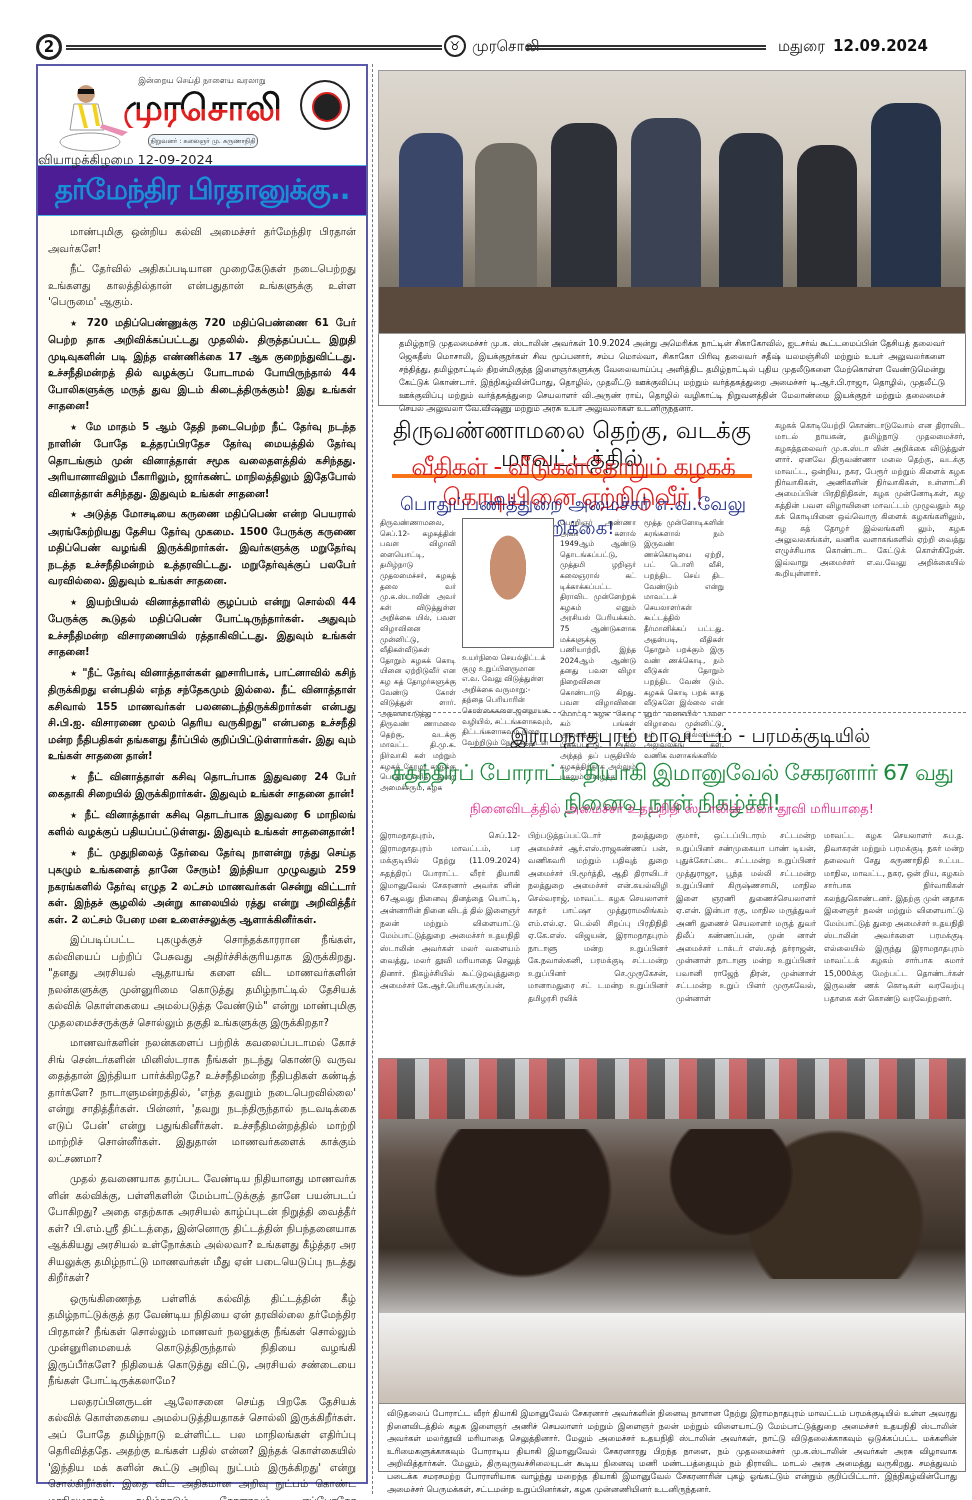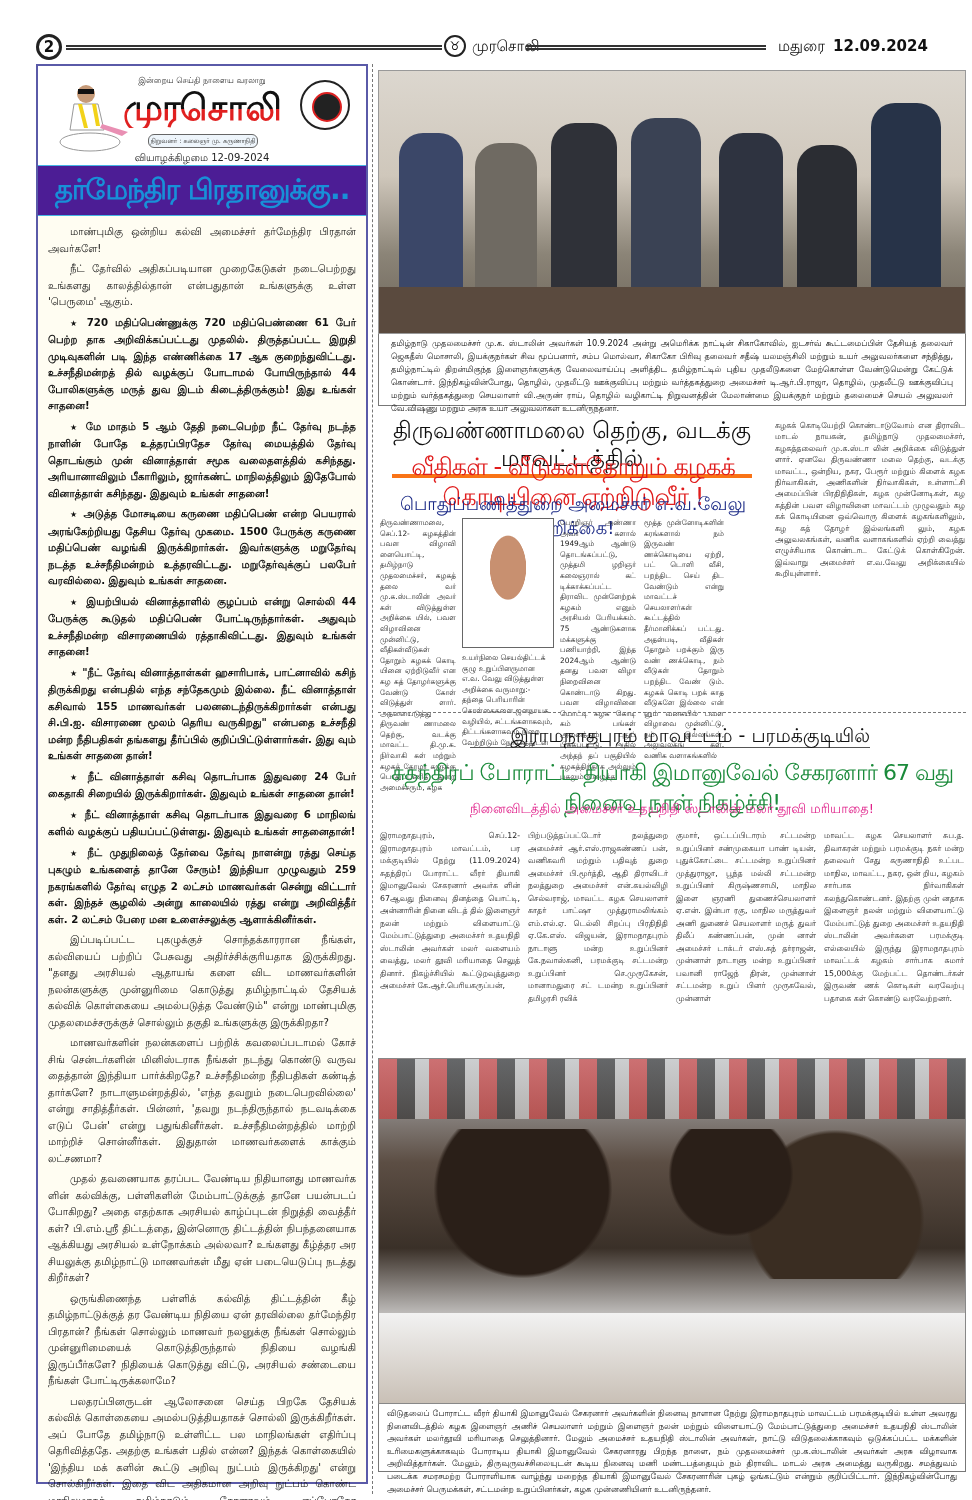--- a/index.html
+++ b/index.html
@@ -12,34 +12,34 @@
 .dateline{position:absolute;left:742px;top:5px;font-size:15px}
 .dateline b{margin-left:8px}
 
 .leftcol{position:absolute;left:36px;top:64px;width:332px;height:1420px;border:2px solid #5a5aa8;background:#fffdf2}
 .head-area{background:#fff;height:100px;position:relative;border-bottom:1px solid #46b4e4}
 .kalaignar{position:absolute;left:14px;top:14px;width:80px;height:76px}
 .tagline{position:absolute;left:0;right:0;top:10px;text-align:center;font-size:8px;color:#333}
 .murasoli{position:absolute;left:80px;right:80px;top:22px;text-align:center;font-size:36px;font-weight:bold;letter-spacing:-1px;line-height:40px;
  background:linear-gradient(#111 52%,#e02020 52%);-webkit-background-clip:text;color:transparent}
 .founder{position:absolute;left:110px;top:68px;width:110px;height:14px;border:1px solid #666;border-radius:6px;background:#eef5fb;font-size:6.5px;text-align:center;line-height:12px;color:#333}
-.leftdate{position:absolute;left:0;right:0;top:86px;text-align:center;font-size:10px;color:#222}
+.leftdate{position:absolute;left:0;right:0;top:86px;text-align:left;font-size:13px;color:#222}
 .bull{position:absolute;right:16px;top:14px;width:50px;height:50px;border-radius:50%;border:2px solid #222;background:#fff}
 .bull:after{content:"";position:absolute;left:10px;top:10px;width:26px;height:26px;border-radius:50%;border:2px solid #d22;background:#222}
 .title-box{height:50px;background:#4c1d95;border-bottom:1px solid #46b4e4;text-align:center;font-size:28px;font-weight:bold;color:#1890d8;line-height:48px;letter-spacing:-1px}
 .lbody{padding:8px 10px 0 10px;font-size:10.2px;line-height:16.5px;text-align:justify}
 .lbody p{text-indent:22px;margin-bottom:4px}
 .lbody p.b{font-weight:bold}
 .lbody p.b:before{content:"★ ";font-size:8px}
 
 .vdash{position:absolute;left:372px;top:64px;height:1430px;border-left:1px dashed #777}
 
 .photo1{position:absolute;left:378px;top:70px;width:588px;height:264px;background:linear-gradient(180deg,#dcd7cf 0%,#cfc7bb 40%,#8b8477 70%,#6b6358 100%);border:1px solid #999;overflow:hidden}
 .person{position:absolute;bottom:0;border-radius:24px 24px 0 0}
-.cap1{position:absolute;left:378px;top:334px;width:588px;height:72px;border:1px solid #777;border-top:none;font-size:8.2px;line-height:13px;padding:3px 12px;text-align:justify}
+.cap1{position:absolute;left:378px;top:334px;width:588px;height:72px;border:1px solid #777;border-top:none;font-size:8.2px;line-height:13px;padding:3px 20px;text-align:justify}
 
 .kicker1{position:absolute;left:392px;top:416px;width:360px;text-align:center;font-size:23px;line-height:28px;border-bottom:4px solid #f97316;padding-bottom:2px}
 .head1{position:absolute;left:378px;top:452px;width:390px;text-align:center;font-size:24px;font-weight:normal;color:#e01d1d;letter-spacing:-1px;line-height:30px}
 .sub1{position:absolute;left:378px;top:492px;width:390px;text-align:center;font-size:18px;color:#1b2a86;line-height:24px}
 .cols1{position:absolute;left:380px;top:518px;width:395px;height:192px;font-size:7.4px;line-height:10.6px;color:#222}
 .c1{position:absolute;top:0;width:76px;text-align:justify}
 .portrait{position:absolute;left:82px;top:0;width:92px;height:130px;border:1px solid #666;background:radial-gradient(ellipse at 50% 38%,#c89070 0 28%,#fff 29%);}
 .portrait-cap{position:absolute;left:82px;top:135px;width:92px;font-size:7.4px;line-height:10.6px}
 .sidecol1{position:absolute;left:775px;top:420px;width:190px;height:290px;font-size:7.8px;line-height:11.4px;text-align:justify;color:#222}
 .hdash{position:absolute;left:378px;top:712px;width:588px;border-top:1px dashed #777}

